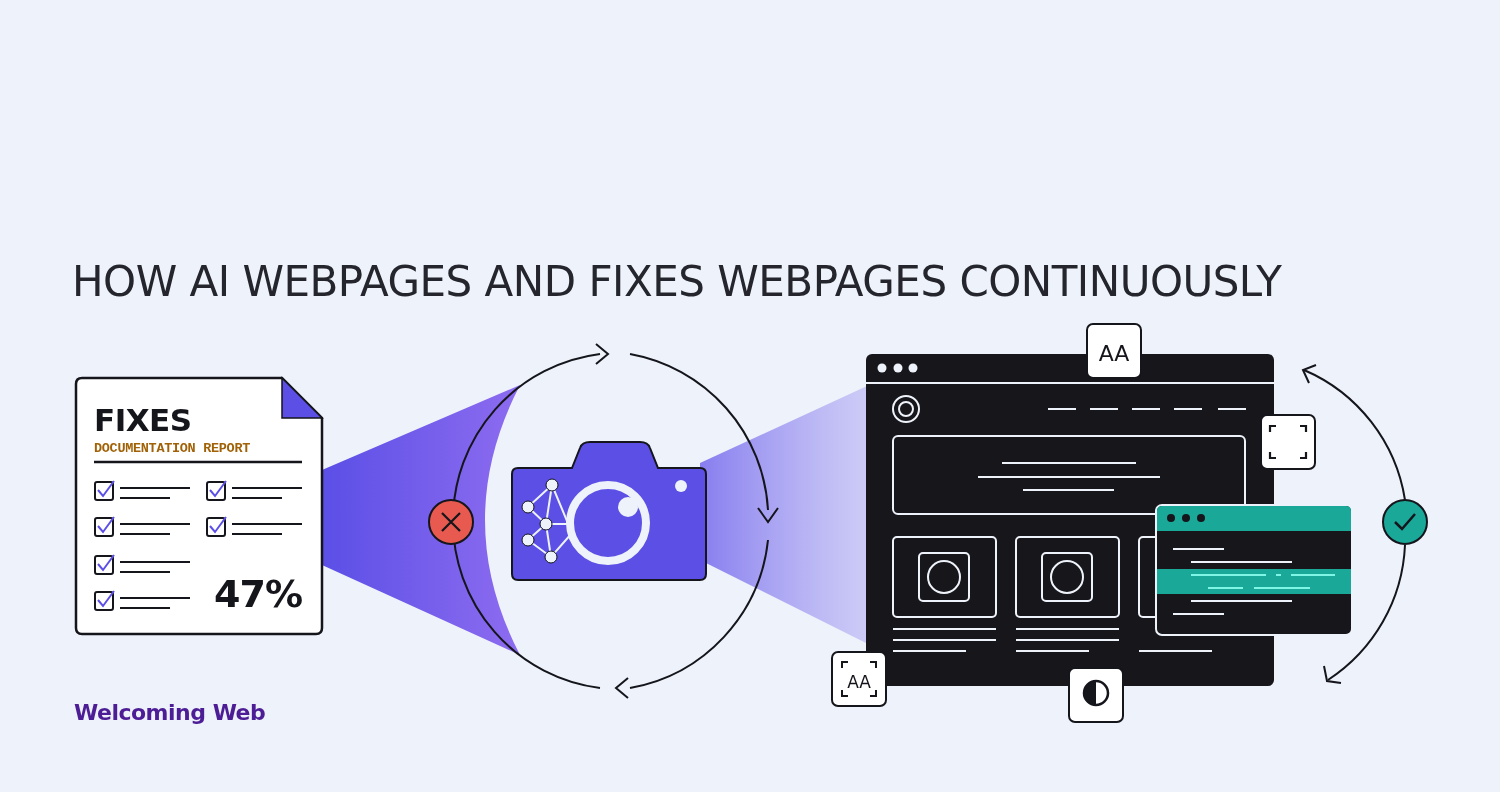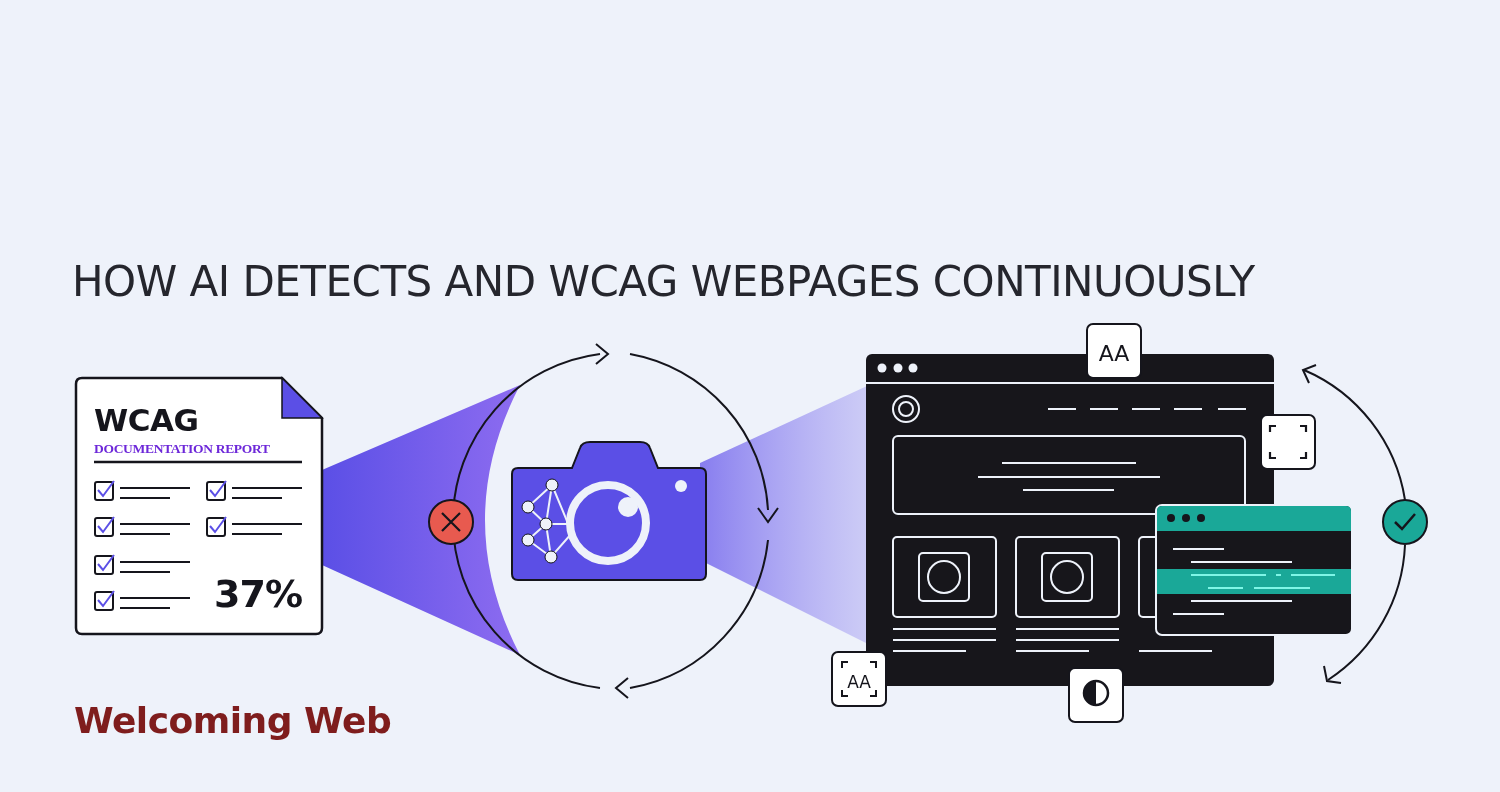--- a/index.html
+++ b/index.html
@@ -1,31 +1,31 @@
 <!DOCTYPE html>
 <html><head>
 <meta charset="utf-8">
 <style>
   html, body { margin:0; padding:0; }
   body { width:1500px; height:792px; background:#eef2fa; position:relative; overflow:hidden; font-family:"Liberation Sans", "DejaVu Sans", sans-serif; }
   .title { position:absolute; left:70px; top:86px; font-family:"DejaVu Sans", sans-serif; font-weight:bold; font-size:71px; line-height:86px; color:#15151c; letter-spacing:-1px; white-space:nowrap; }
   .subtitle { position:absolute; left:72px; top:256px; font-family:"DejaVu Sans", sans-serif; font-size:42px; line-height:52px; color:#25262d; letter-spacing:-0.5px; white-space:nowrap; }
-  .brand { position:absolute; left:74px; top:700px; font-family:"DejaVu Sans", sans-serif; font-weight:bold; font-size:36px; color:#7f1d1d; letter-spacing:-0.5px; }
+  .brand { position:absolute; left:74px; top:700px; font-family:"DejaVu Sans", sans-serif; font-weight:bold; font-size:22px; color:#4c1d95; letter-spacing:-0.5px; }
   svg.art { position:absolute; left:0; top:0; }
   .doc-title { position:absolute; left:94px; top:402px; font-family:"DejaVu Sans", sans-serif; font-weight:bold; font-size:31px; color:#15151c; letter-spacing:-0.5px; }
-  .doc-sub { position:absolute; left:94px; top:441px; font-family:Liberation Serif, serif; font-weight:bold; font-size:13.5px; color:#6d28d9; letter-spacing:-0.3px; }
+  .doc-sub { position:absolute; left:94px; top:441px; font-family:Liberation Mono, monospace; font-weight:bold; font-size:13.5px; color:#a16207; letter-spacing:-0.3px; }
   .doc-pct { position:absolute; left:214px; top:572px; font-family:"DejaVu Sans", sans-serif; font-weight:bold; font-size:38px; color:#15151c; letter-spacing:-1px; }
   .chip-text { font-family:"DejaVu Sans", sans-serif; fill:#15151c; }
 </style>
 </head>
 <body>
 
 <div class="title">
 </div>
-<div class="subtitle">HOW AI DETECTS AND WCAG WEBPAGES CONTINUOUSLY</div>
+<div class="subtitle">HOW AI WEBPAGES AND FIXES WEBPAGES CONTINUOUSLY</div>
 
 <svg class="art" width="1500" height="792" viewBox="0 0 1500 792">
   <defs>
     <linearGradient id="beamL" x1="0" y1="0" x2="1" y2="0">
       <stop offset="0" stop-color="#5b4fe6"></stop>
       <stop offset="1" stop-color="#8d6cf0"></stop>
     </linearGradient>
     <linearGradient id="beamR" x1="0" y1="0" x2="1" y2="0">
       <stop offset="0" stop-color="#7c70ee" stop-opacity="0.9"></stop>
       <stop offset="1" stop-color="#b8b4f4" stop-opacity="0.55"></stop>
@@ -208,17 +208,17 @@
     <path d="M1405 545 A170 170 0 0 1 1328 680"></path>
     <path d="M1316 365 L1303 370 L1309 383"></path>
     <path d="M1324 666 L1327 681 L1341 683"></path>
   </g>
   <g>
     <circle cx="1405" cy="522" r="22" fill="#1aa898" stroke="#15151c" stroke-width="2"></circle>
     <path d="M1395 522 L1402 529 L1415 514" fill="none" stroke="#15151c" stroke-width="2.5"></path>
   </g>
 </svg>
 
-<div class="doc-title">WCAG</div>
+<div class="doc-title">FIXES</div>
 <div class="doc-sub">DOCUMENTATION REPORT</div>
-<div class="doc-pct">37%</div>
+<div class="doc-pct">47%</div>
 
 <div class="brand">Welcoming Web</div>
 
 </body></html>

